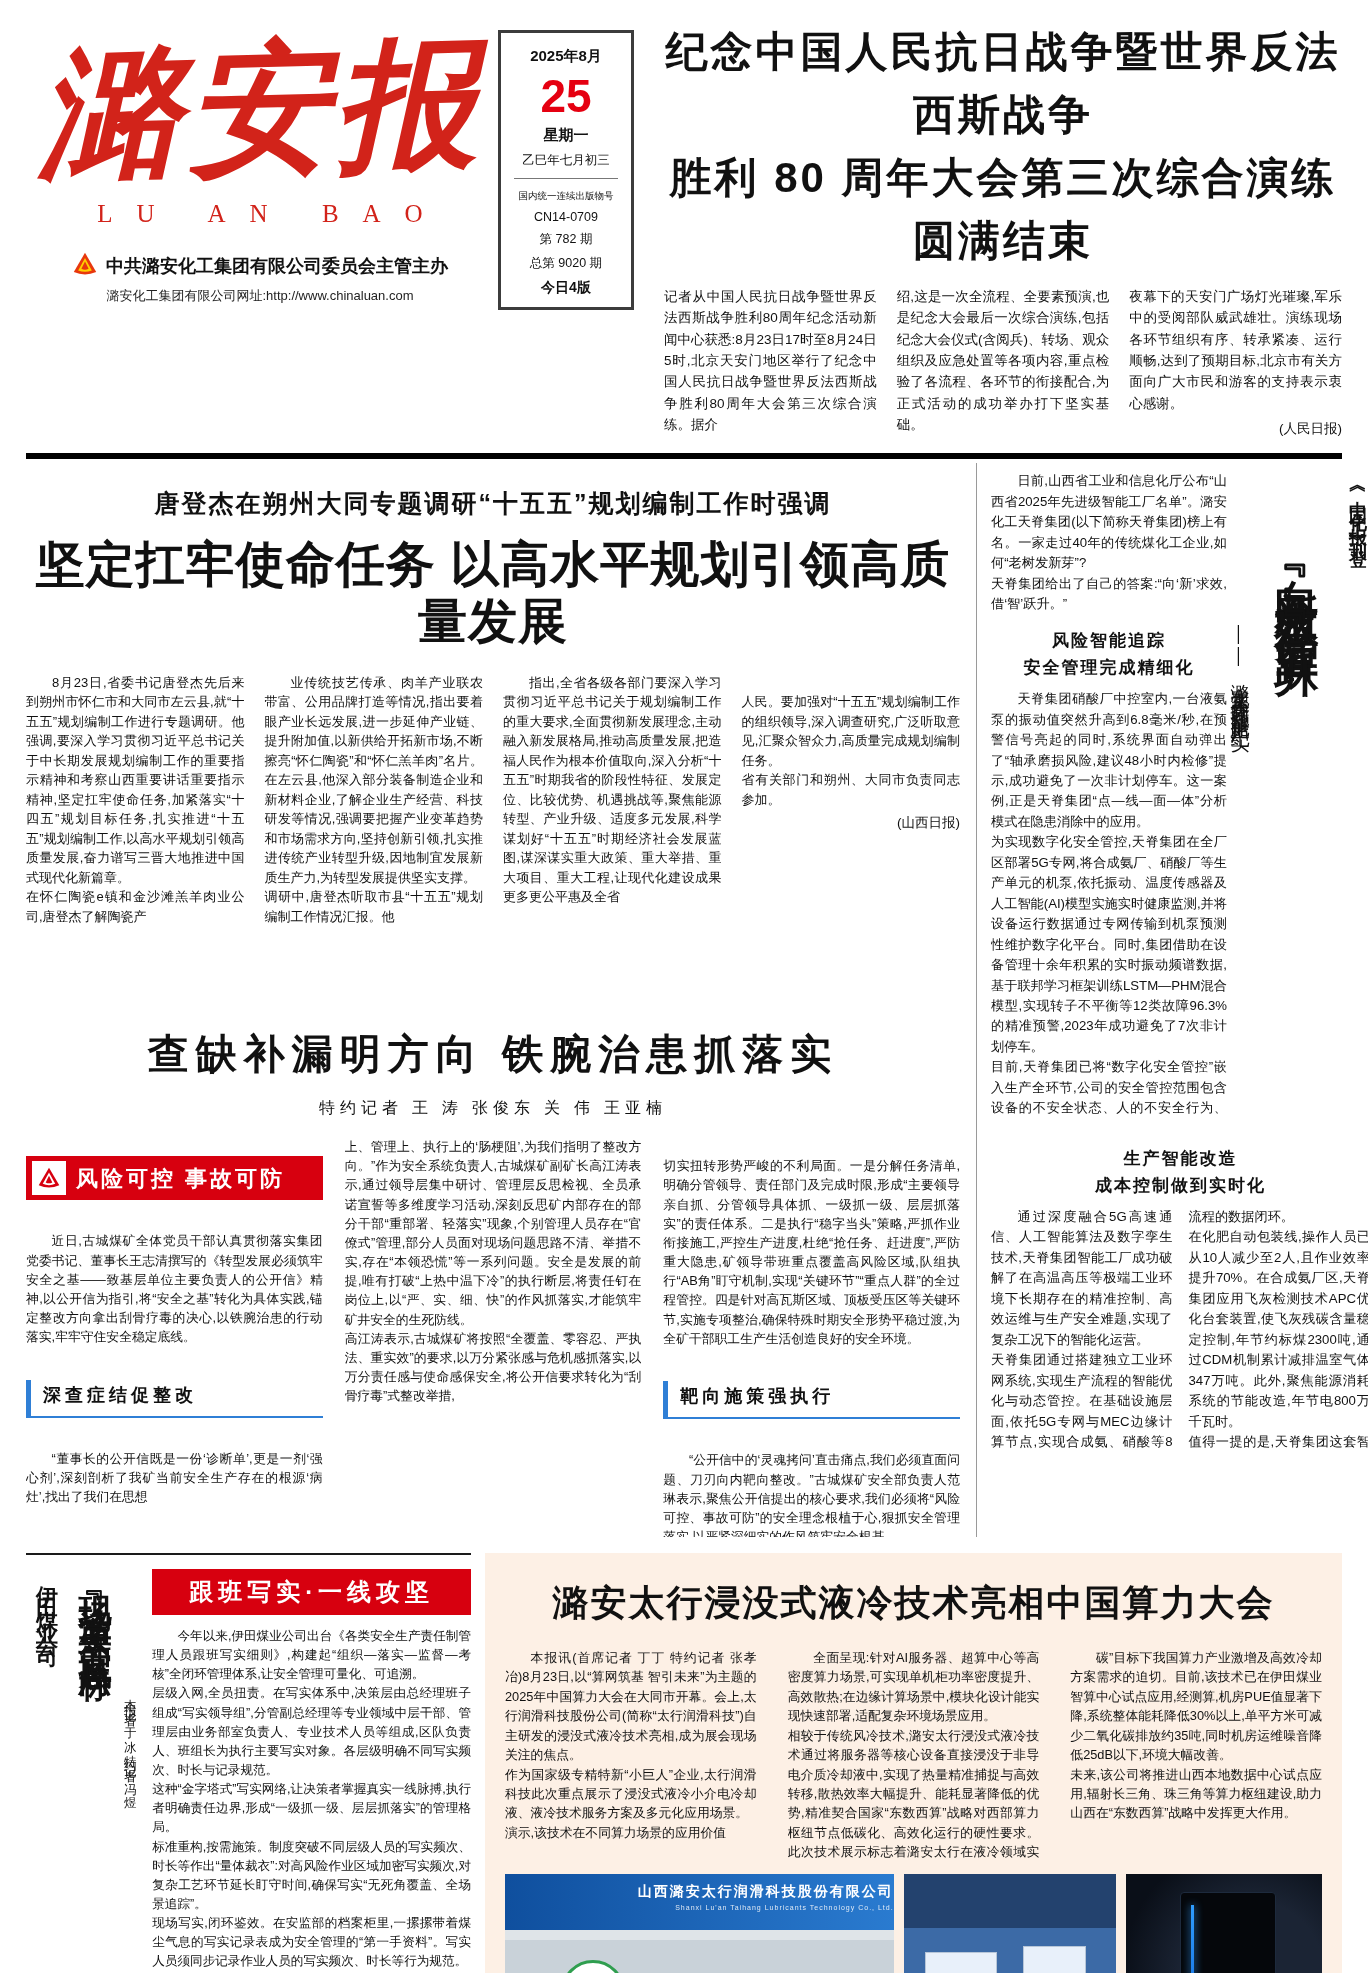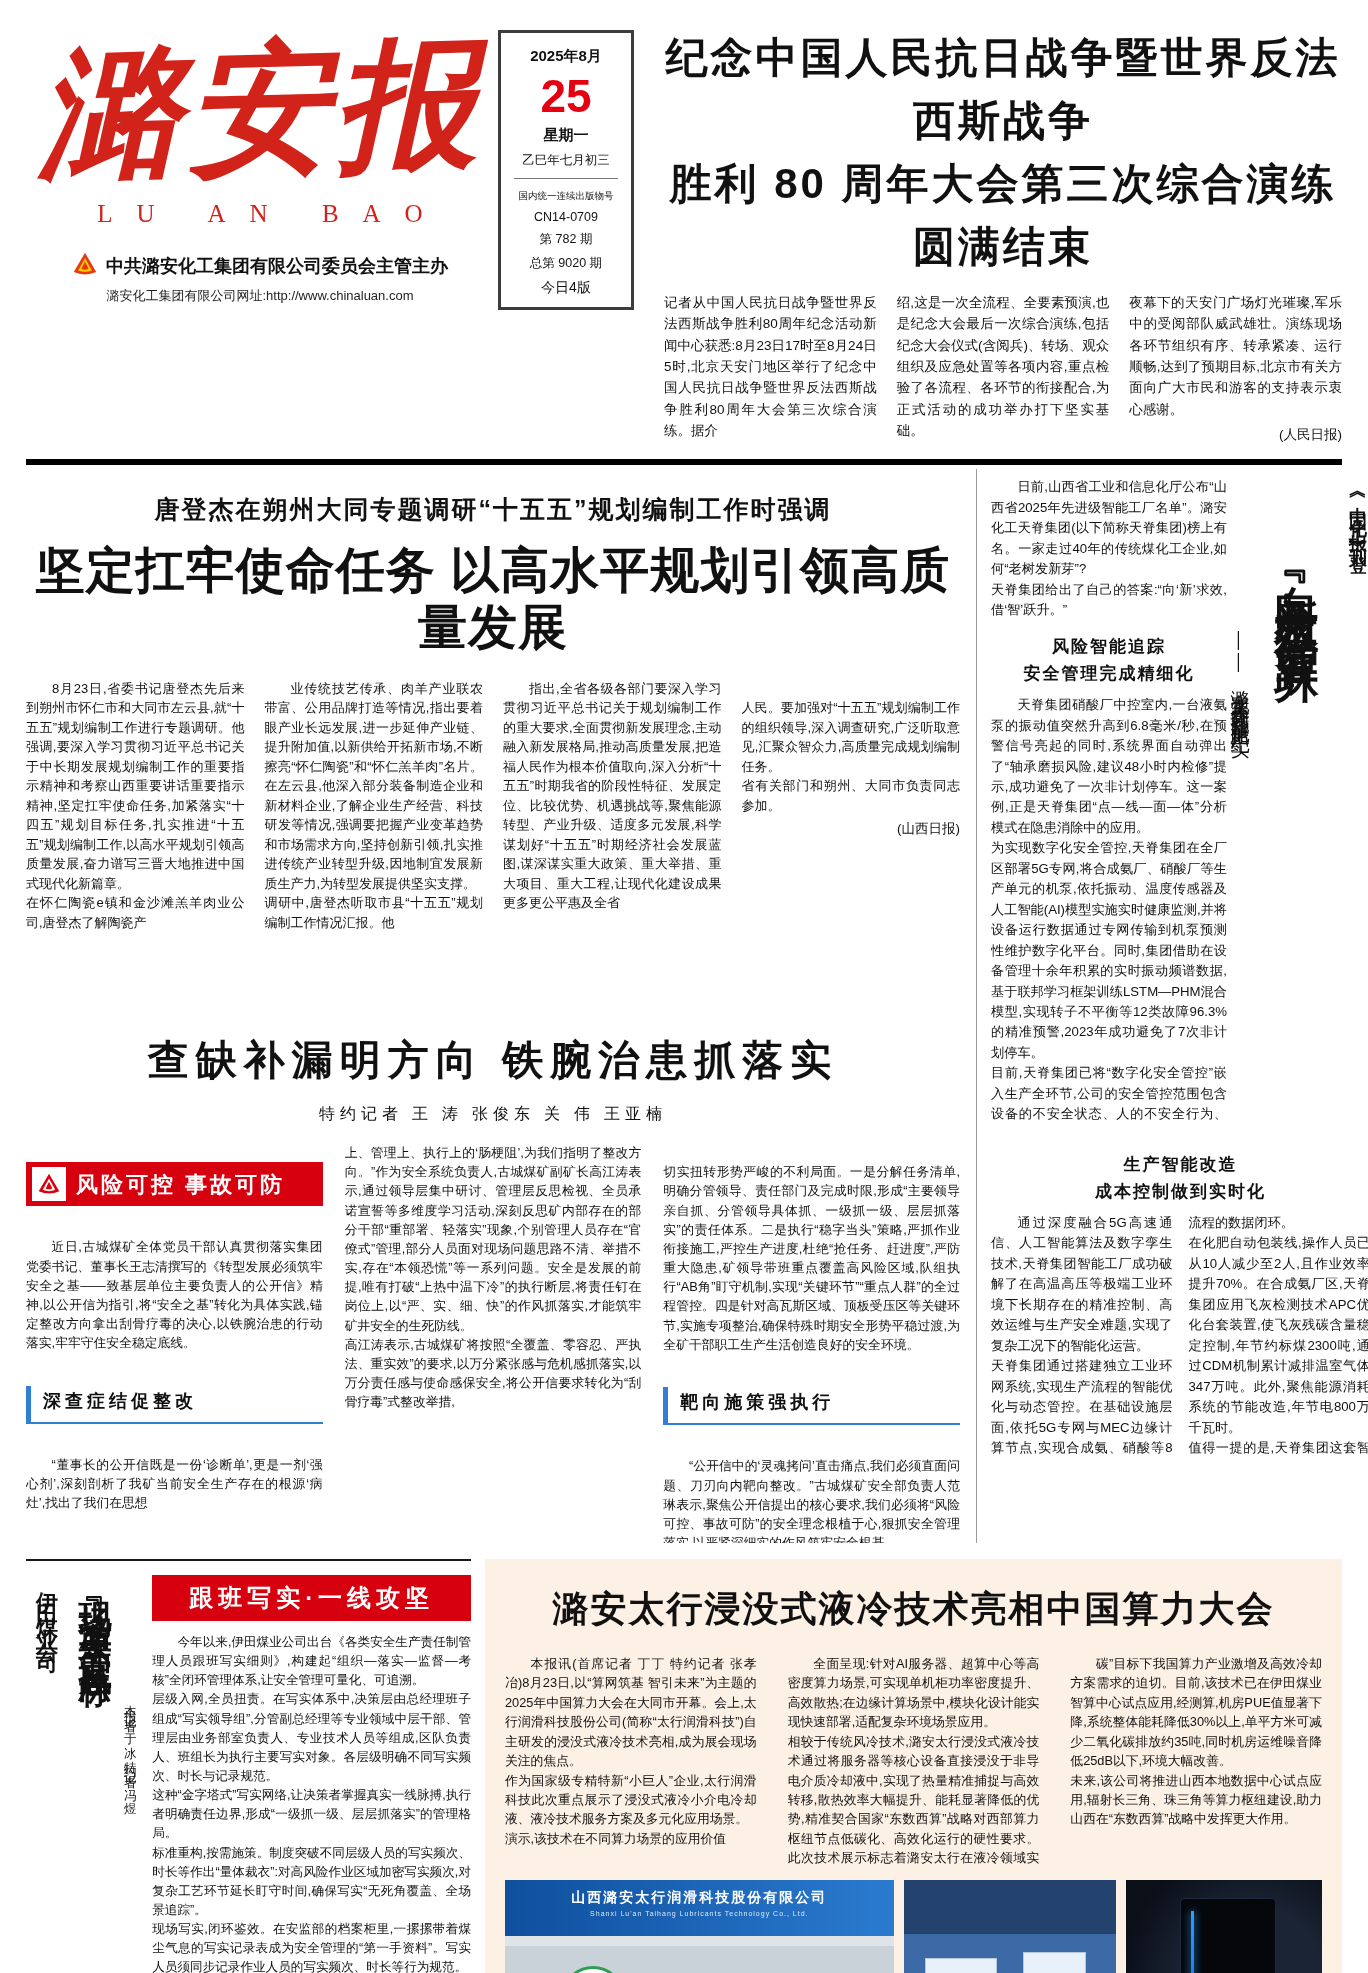--- a/index.html
+++ b/index.html
@@ -23,22 +23,22 @@
   .datebox { flex:none; width:136px; height:280px; border:3px solid #3c3c3c;
     margin:10px 16px 0 4px; padding:14px 4px 10px; text-align:center;
     display:flex; flex-direction:column; align-items:center; justify-content:space-between; }
   .db-ym { font-size:15px; font-weight:700; }
   .db-day { font-size:46px; font-weight:900; color:#e50011; line-height:1; }
   .db-week { font-size:15px; font-weight:700; }
   .db-lunar { font-size:12.5px; }
   .db-div { width:86%; border-top:1px solid #777; margin:2px 0; }
   .db-s { font-size:10px; transform:scale(.95); white-space:nowrap; }
   .db-m { font-size:12.5px; }
-  .db-pages { font-size:14px; font-weight:400;text-align:right; }
-  .topstory { flex:1; margin-top:6px; padding-left:14px; }
+  .db-pages { font-size:14px; font-weight:700;text-align:right; }
+  .topstory { flex:1; padding-left:14px; }
   .top-headline { font-size:42px; font-weight:900; letter-spacing:3px;
     text-align:center; line-height:1.5; }
   .top-cols { display:flex; gap:20px; margin-top:14px; }
   .tcol { flex:1; font-size:13.5px; line-height:1.58; text-align:justify; }
   .attribution { text-align:right; font-size:13.5px; margin-top:4px; }
   .rule-thick { height:6px; background:#000; margin-top:14px; }
 
   
   .main-row { display:flex; margin-top:4px; }
   .left-col { width:950px; flex:none; padding-right:16px; }
@@ -104,21 +104,21 @@
 
   .taihang { flex:1; background:#fdf0e5; margin-left:14px; padding:26px 20px 0; }
   .th-head { text-align:center; font-size:36px; font-weight:900; letter-spacing:2px; }
   .th-cols { display:flex; gap:31px; margin-top:20px; }
   .thcol { flex:1; font-size:12.8px; line-height:1.52; white-space:pre-line;
     text-align:justify; text-indent:2em; height:212px; overflow:hidden; }
   .th-photos { display:flex; gap:10px; margin-top:14px; height:300px; }
   .ph { position:relative; overflow:hidden; }
   .ph-a { flex:2.05; background:linear-gradient(#dfe4e8 0 22%, #c9d2d9 22% 75%, #9aa3ab 75%); }
   .ph-a-banner { position:absolute; top:0; left:0; right:0; height:56px;
-    background:linear-gradient(90deg,#0f4f9e,#2a7bd0); color:#fff; text-align:center;
+    background:linear-gradient(90deg,#0f4f9e,#2a7bd0); color:#fff; text-align:right;
     padding-top:9px; }
   .ph-a-cn { font-size:14px; font-weight:700; letter-spacing:2px; }
   .ph-a-en { font-size:7px; opacity:.85; margin-top:3px; letter-spacing:1px; }
   .logo-circle { position:absolute; background:#fff; border:3px solid #2f9e4f;
     border-radius:50%; display:flex; flex-direction:column; align-items:center;
     justify-content:center; }
   .lc-big { width:64px; height:64px; left:56px; top:86px; }
   .ph-b { flex:1.12; background:linear-gradient(#23426e 0 18%, #3c6aa6 18% 60%, #8d959d 60%); }
   .screenbox { position:absolute; background:#e8f0fa; border:1px solid #b7c6d8; }
   .ph-right { width:196px; flex:none; display:flex; flex-direction:column; }

